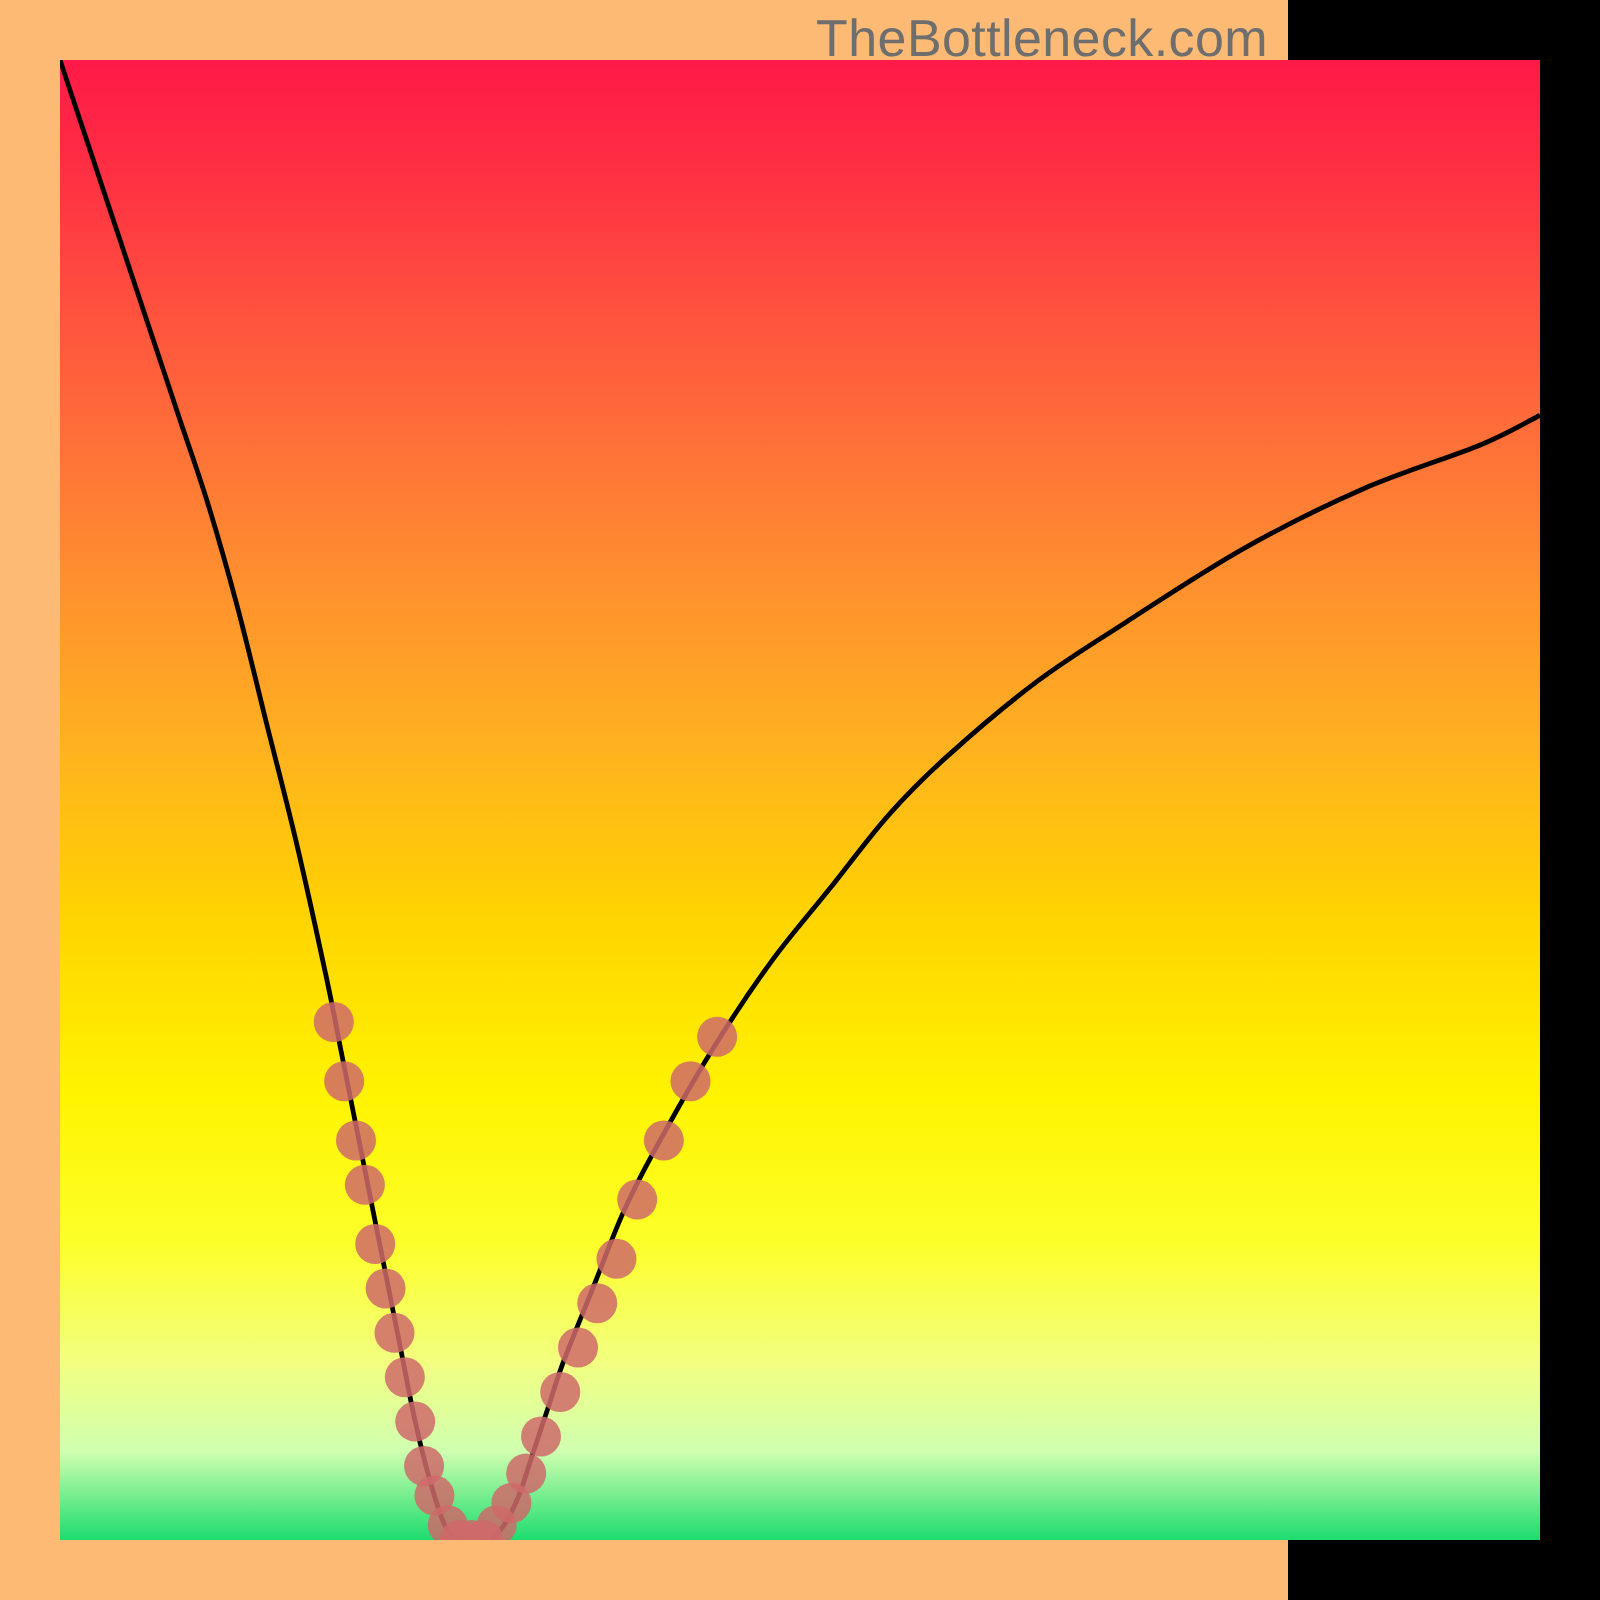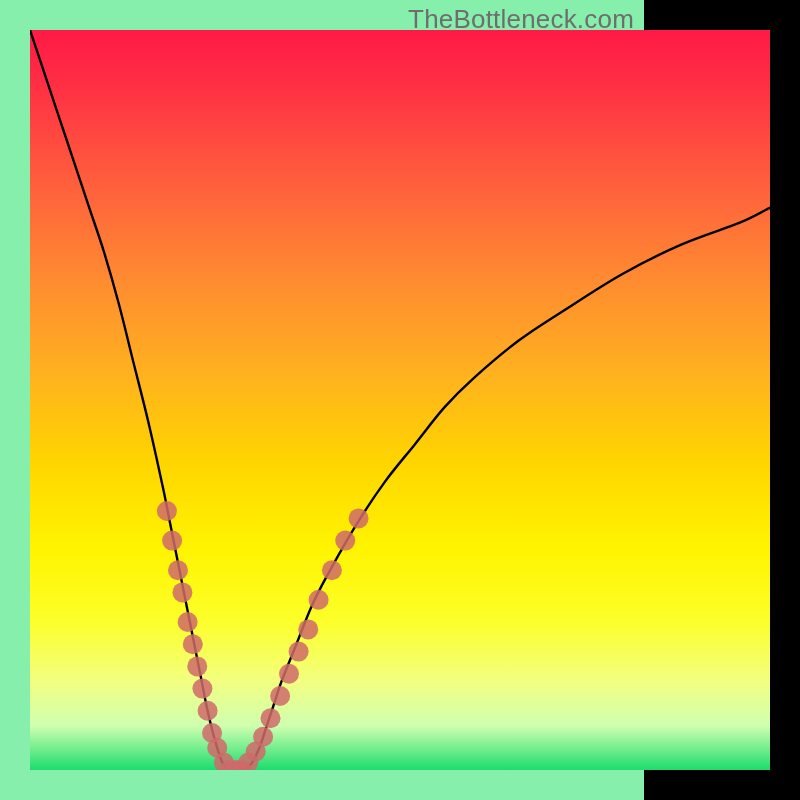--- a/index.html
+++ b/index.html
@@ -8,21 +8,21 @@
     width: 800px;
     height: 800px;
     overflow: hidden;
     background: #000;
     font-family: Arial, Helvetica, sans-serif;
   }
   .frame {
     position: relative;
     width: 644px;
     height: 800px;
-    background: #86efac;
+    background: #fdba74;
   }
   .plot {
     position: absolute;
     left: 30px;
     top: 30px;
     width: 740px;
     height: 740px;
     background: linear-gradient(to bottom,
       #ff1a47 0%,
       #ff2a44 6%,

